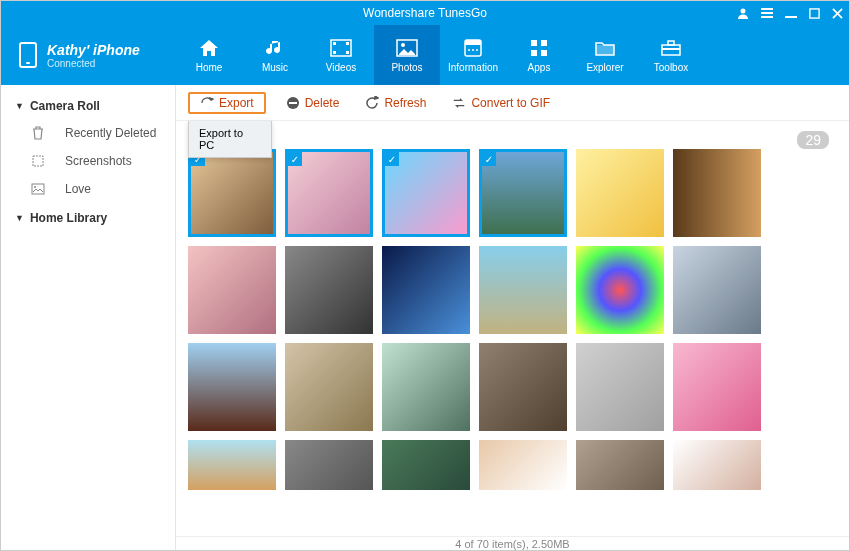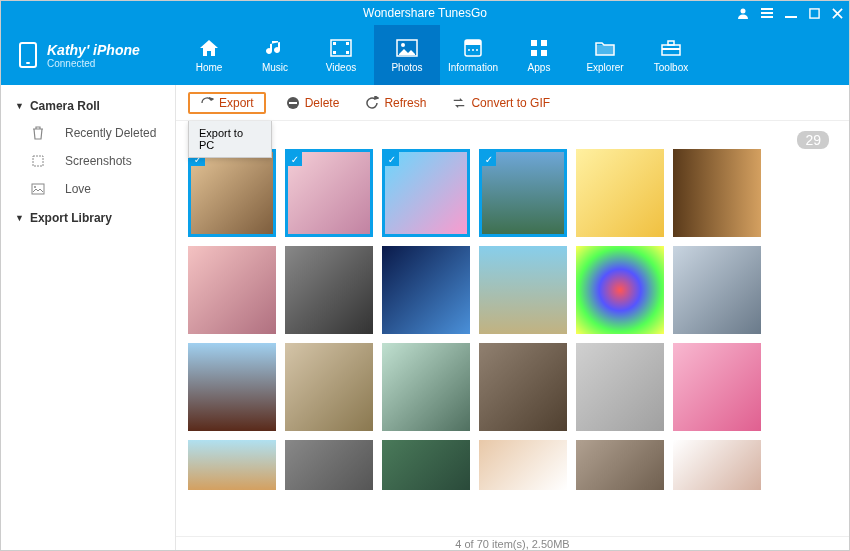--- a/index.html
+++ b/index.html
@@ -236,21 +236,21 @@
           <svg width="14" height="12" viewBox="0 0 14 12">
             <rect x="1" y="1" width="12" height="10" fill="none" stroke="#888" stroke-width="1"></rect>
             <circle cx="4" cy="4" r="1" fill="#888"></circle>
             <path d="M2 9l3-3 2 2 2-2 3 3" fill="none" stroke="#888"></path>
           </svg>
         </span>
       <span>Love</span>
     </div>
     <div class="side-group">
       <span class="caret">▼</span>
-      <span>Export Library</span>
+      <span>Home Library</span>
     </div>
   </div>
 
   <div class="main">
     <div class="toolbar">
       <div class="tool highlight">
         <span class="ti">
             <svg width="14" height="12" viewBox="0 0 14 12">
               <path d="M2 6a5 5 0 0 1 9-3M11 3l-1-2 3 1z" fill="none" stroke="#555" stroke-width="1.3"></path>
               <path d="M10 2l3-1-1 3z" fill="#555"></path>

